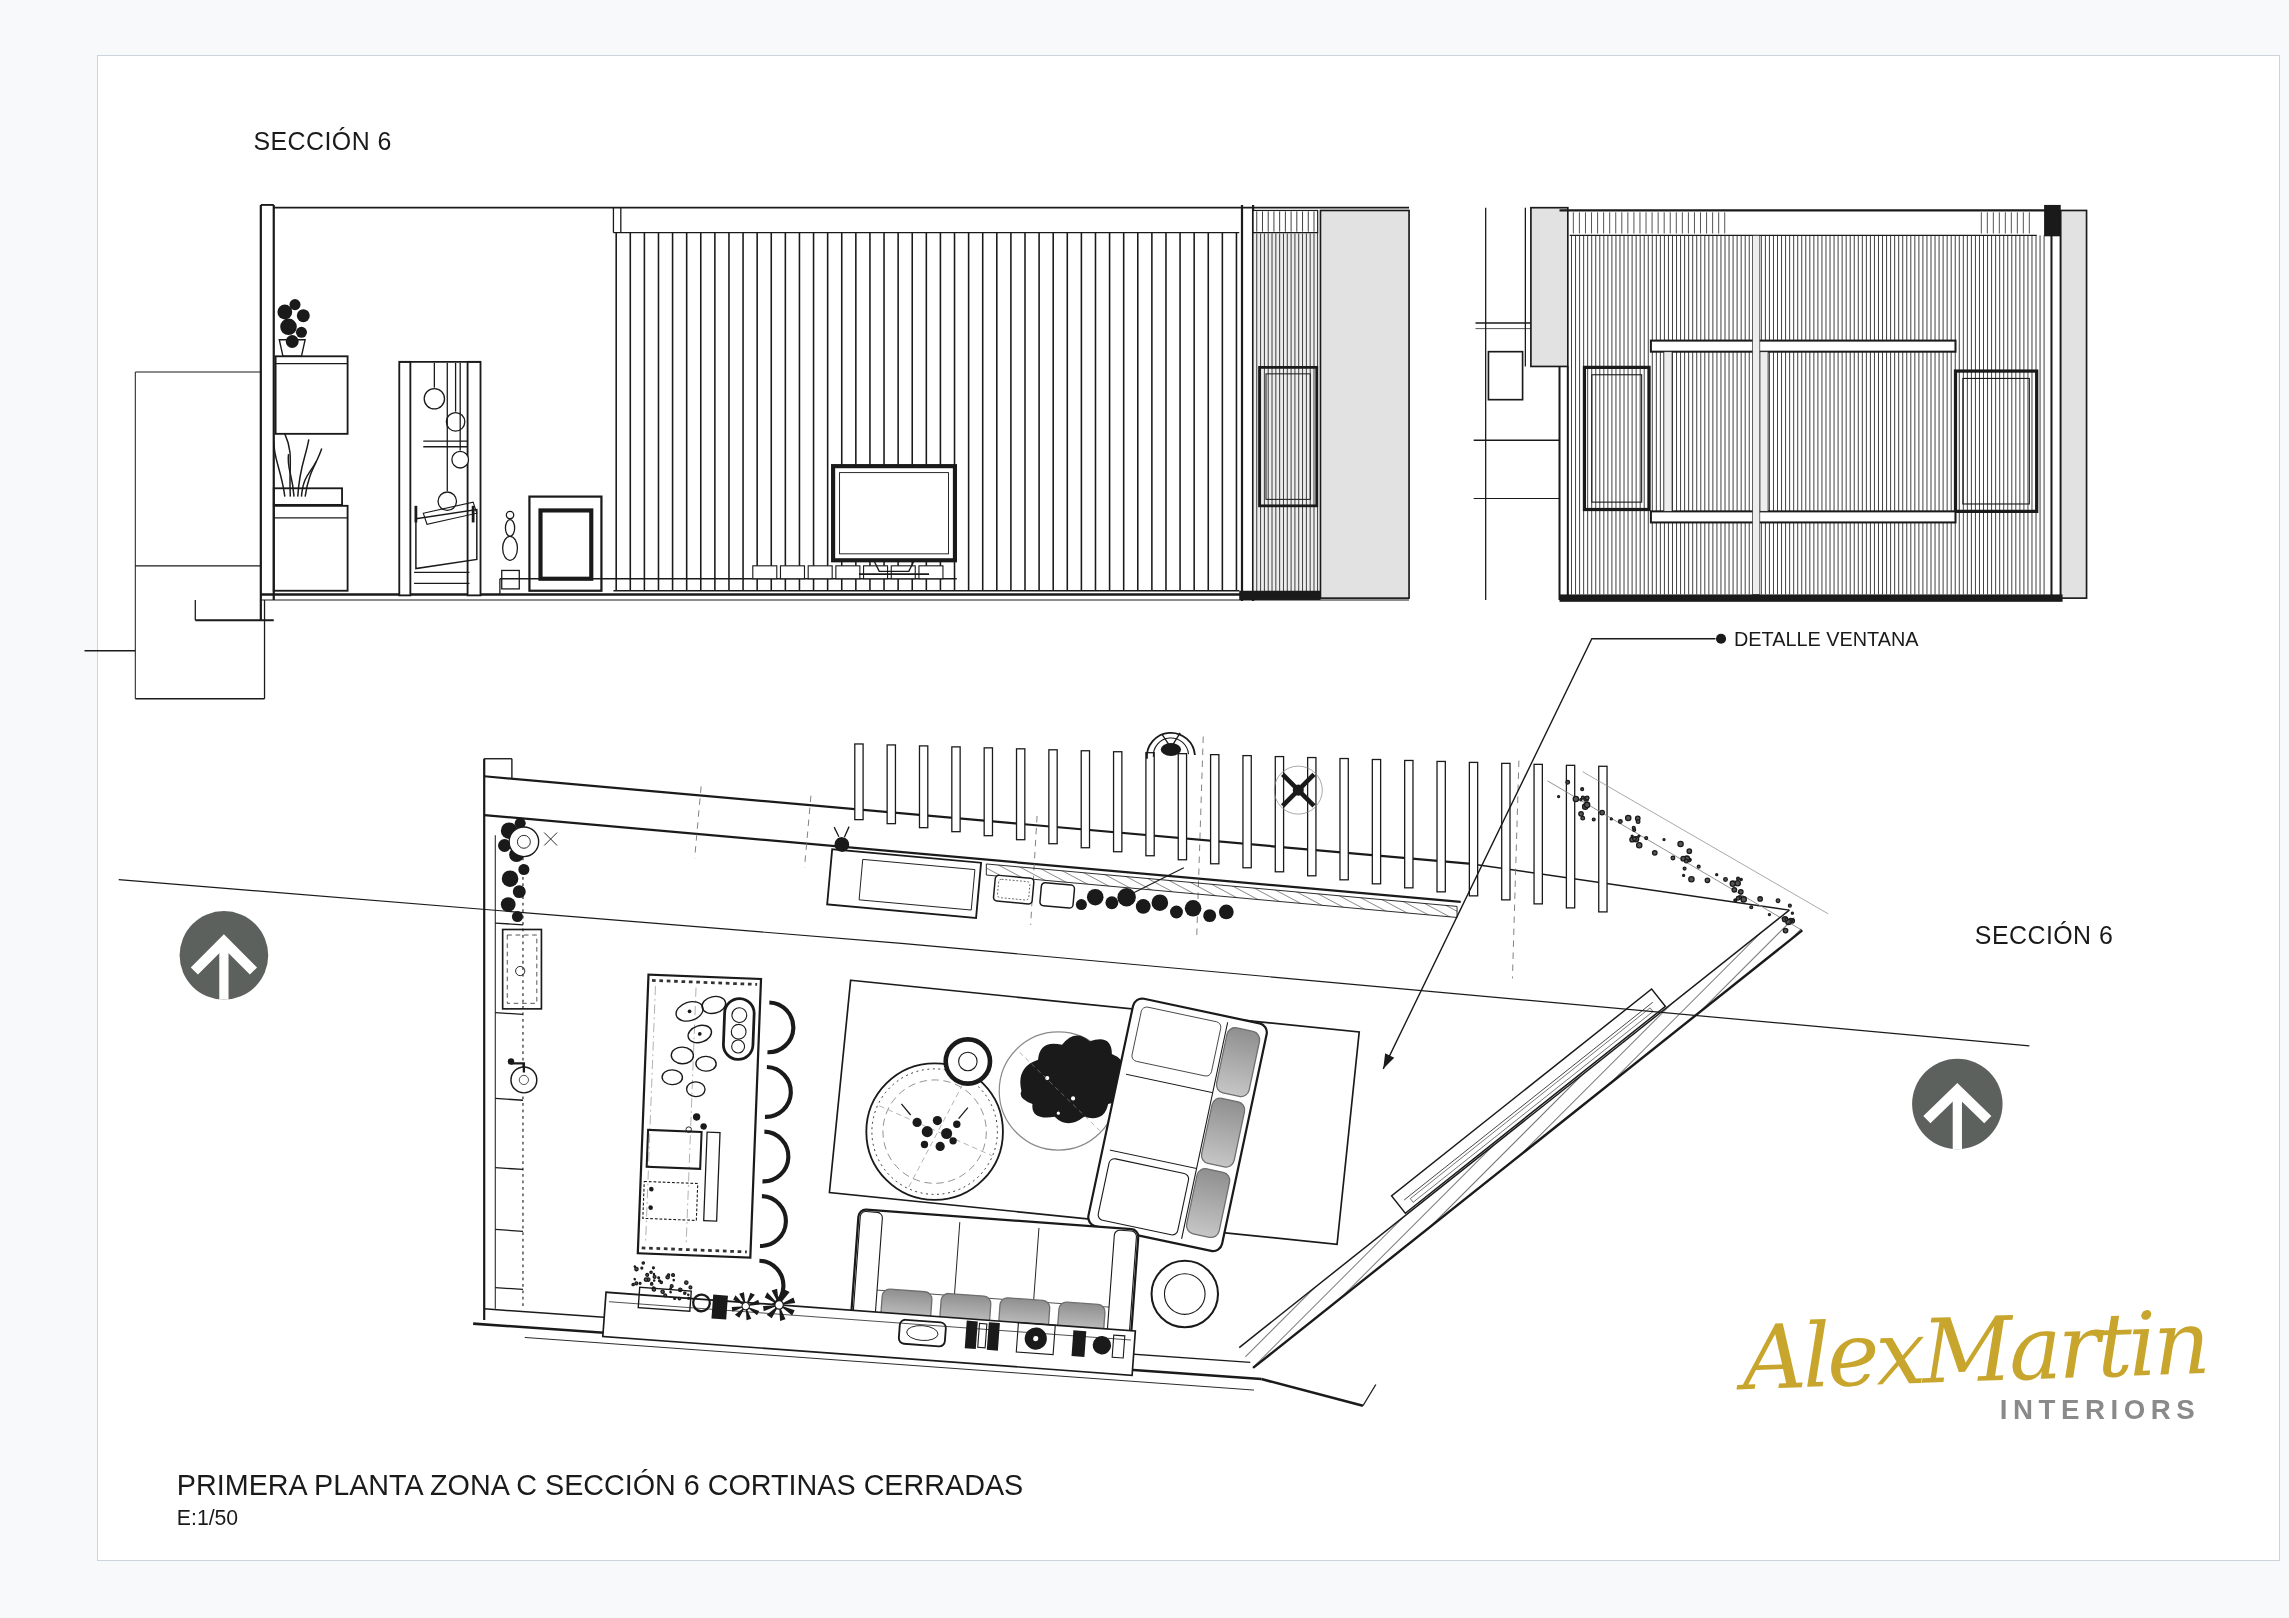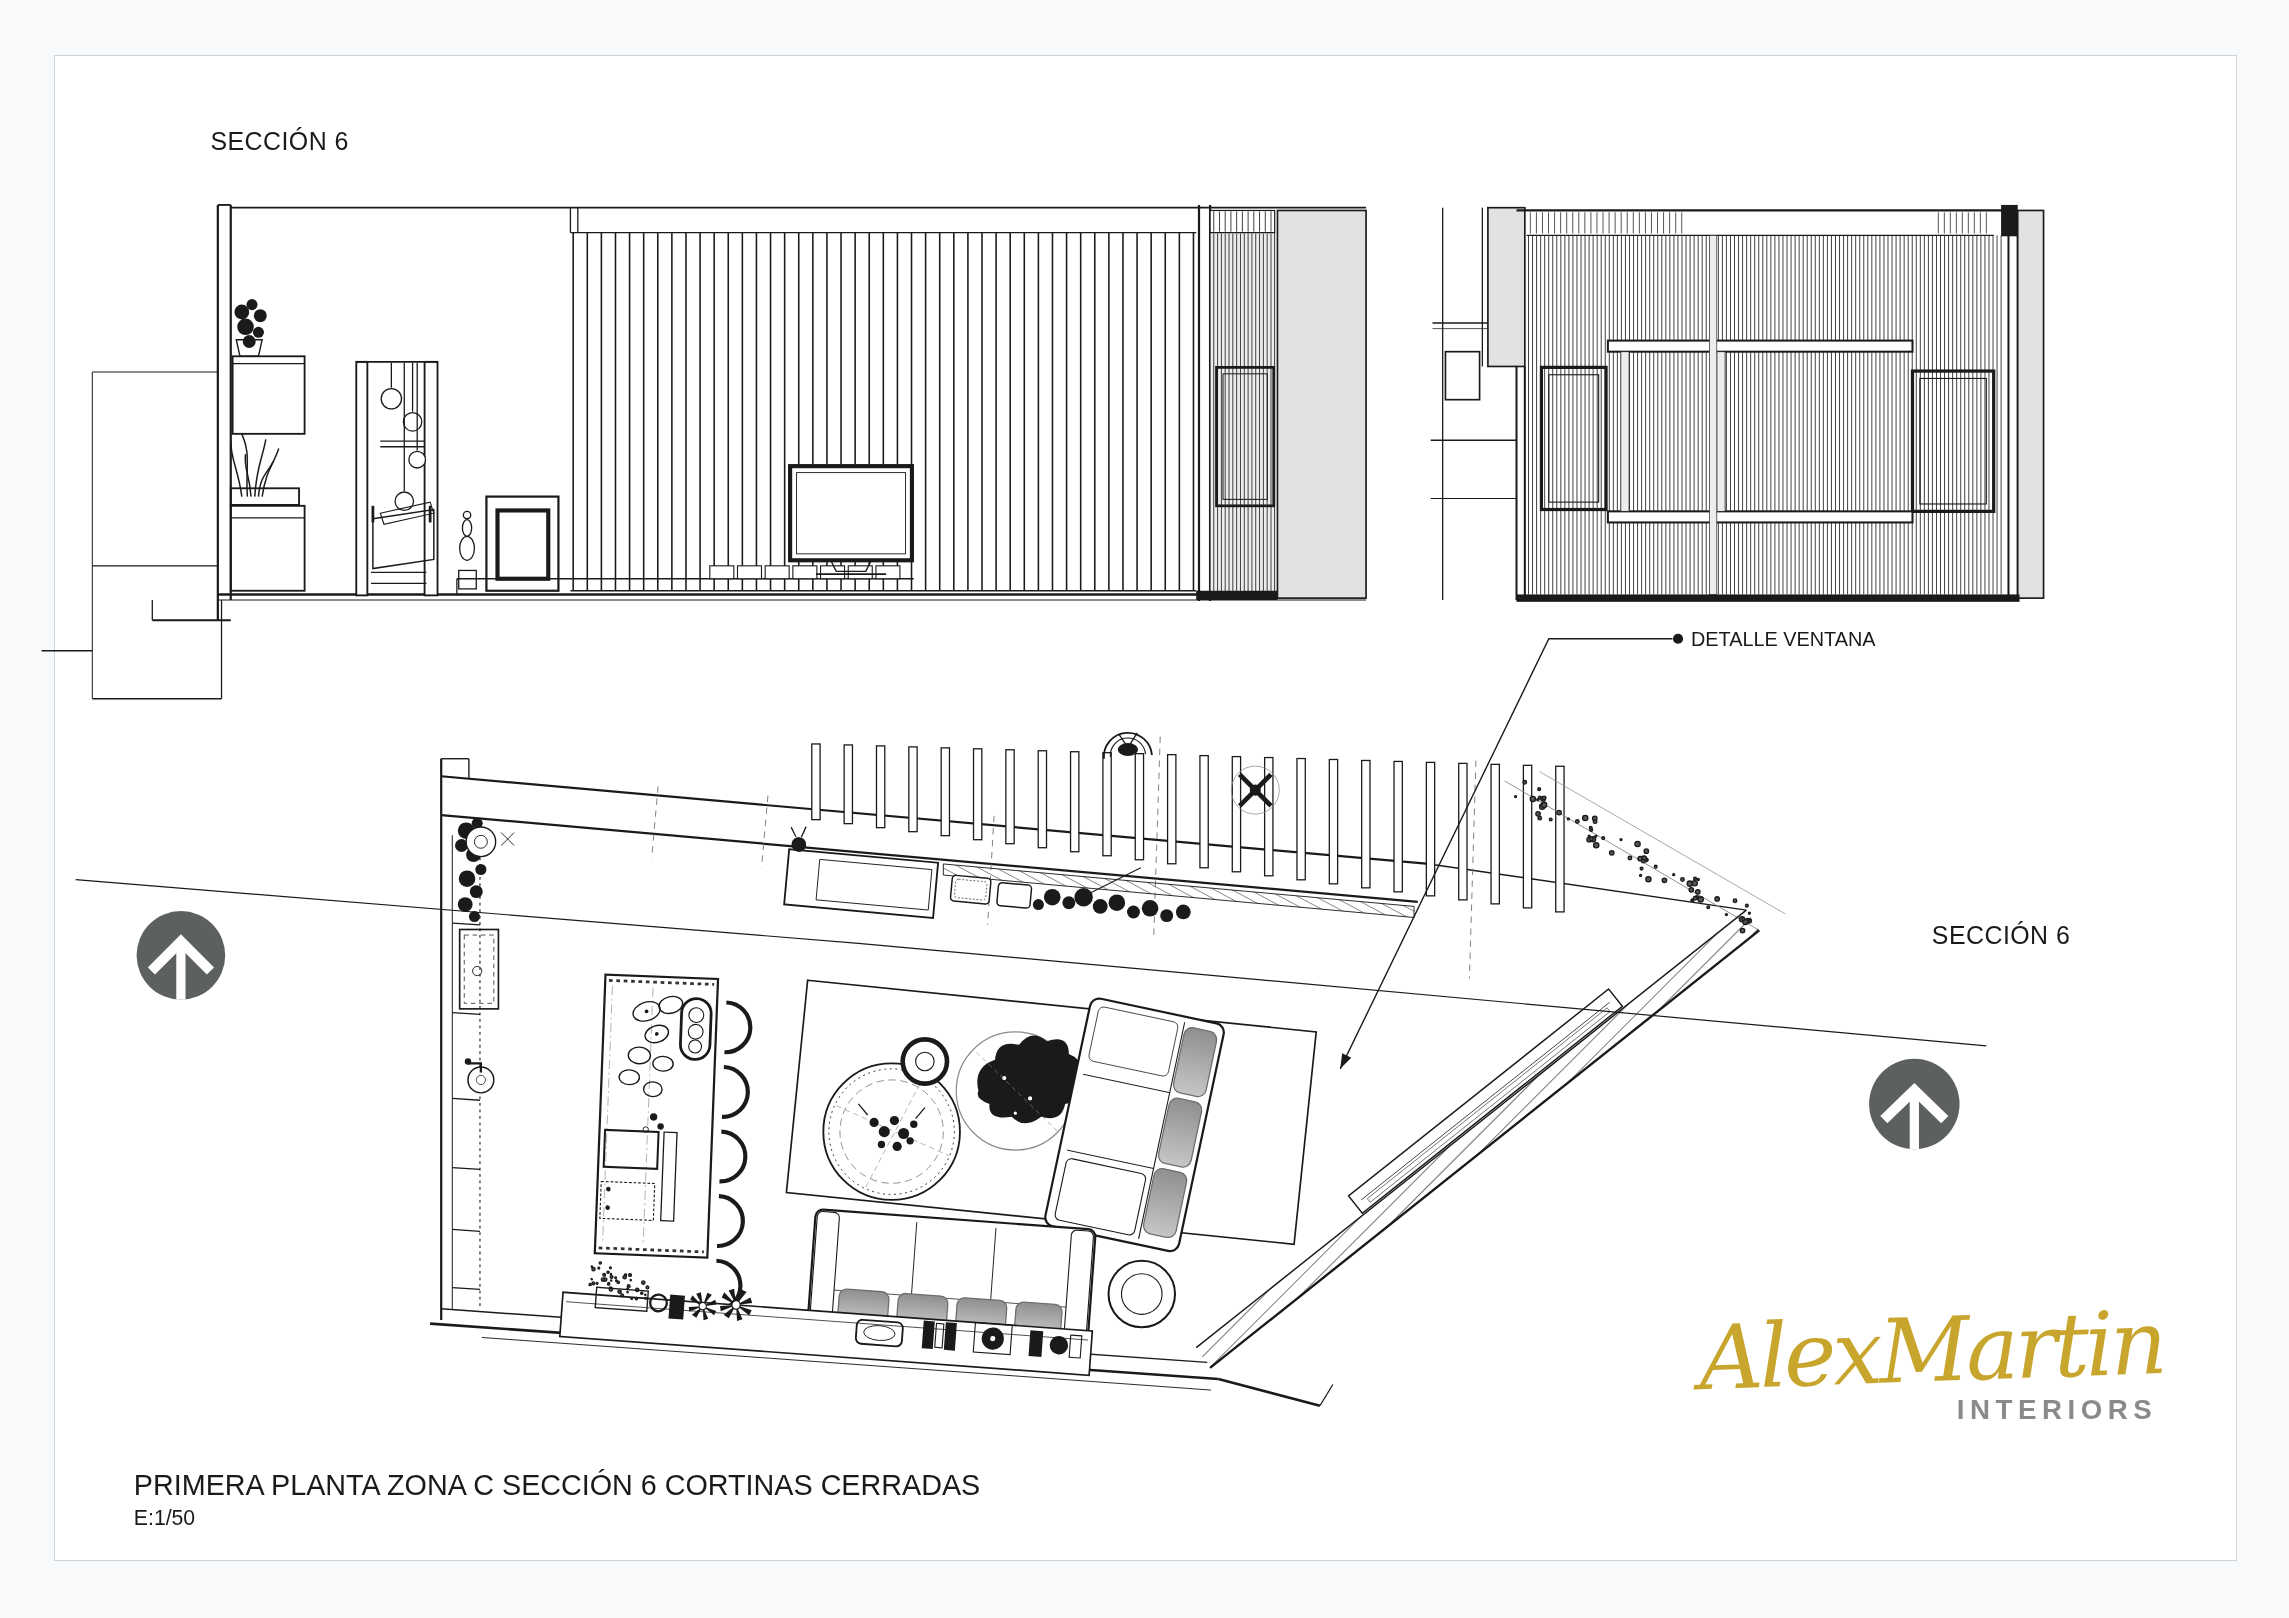--- a/index.html
+++ b/index.html
@@ -2,21 +2,21 @@
 <html style="--line: #1a1a1a; --wall-gray: #e2e2e2; --panel-gray: #ededed; --cushion: #a9a9a9; --compass: #5d615e; --section: #3f3f3f; --gold: #c8a62e; --logo-gray: #8a8a8a; --page-bg: #f7f9fa; --sheet-border: #ccd3da;font-size:14.8px"><head>
 <meta charset="utf-8">
 <style>
   :root{
     --line:#1a1a1a; --wall-gray:#e2e2e2; --panel-gray:#ededed;
     --cushion:#a9a9a9; --compass:#5d615e; --section:#3f3f3f;
     --gold:#c8a62e; --logo-gray:#8a8a8a; --page-bg:#f7f9fa; --sheet-border:#ccd3da;
   }
   html,body{margin:0;padding:0;background:var(--page-bg);}
   .stage{position:relative;width:2222px;height:1619px;background:var(--page-bg);
-         font-family:"Liberation Sans",sans-serif;}
+         font-family:"Liberation Sans",sans-serif;margin-left:43px;}
   .sheet{position:absolute;left:54px;top:55px;width:2183px;height:1506px;
          background:#ffffff;border:1.4px solid var(--sheet-border);box-sizing:border-box;}
   svg{position:absolute;left:0;top:0;}
   svg text{fill:var(--line);}
   .ln{stroke:var(--line);fill:none;}
   .dk{fill:var(--line);stroke:none;}
   .wht{fill:#fff;}
   .gy{fill:var(--wall-gray);}
   .gy2{fill:var(--panel-gray);}
   .cp{fill:var(--compass);}

